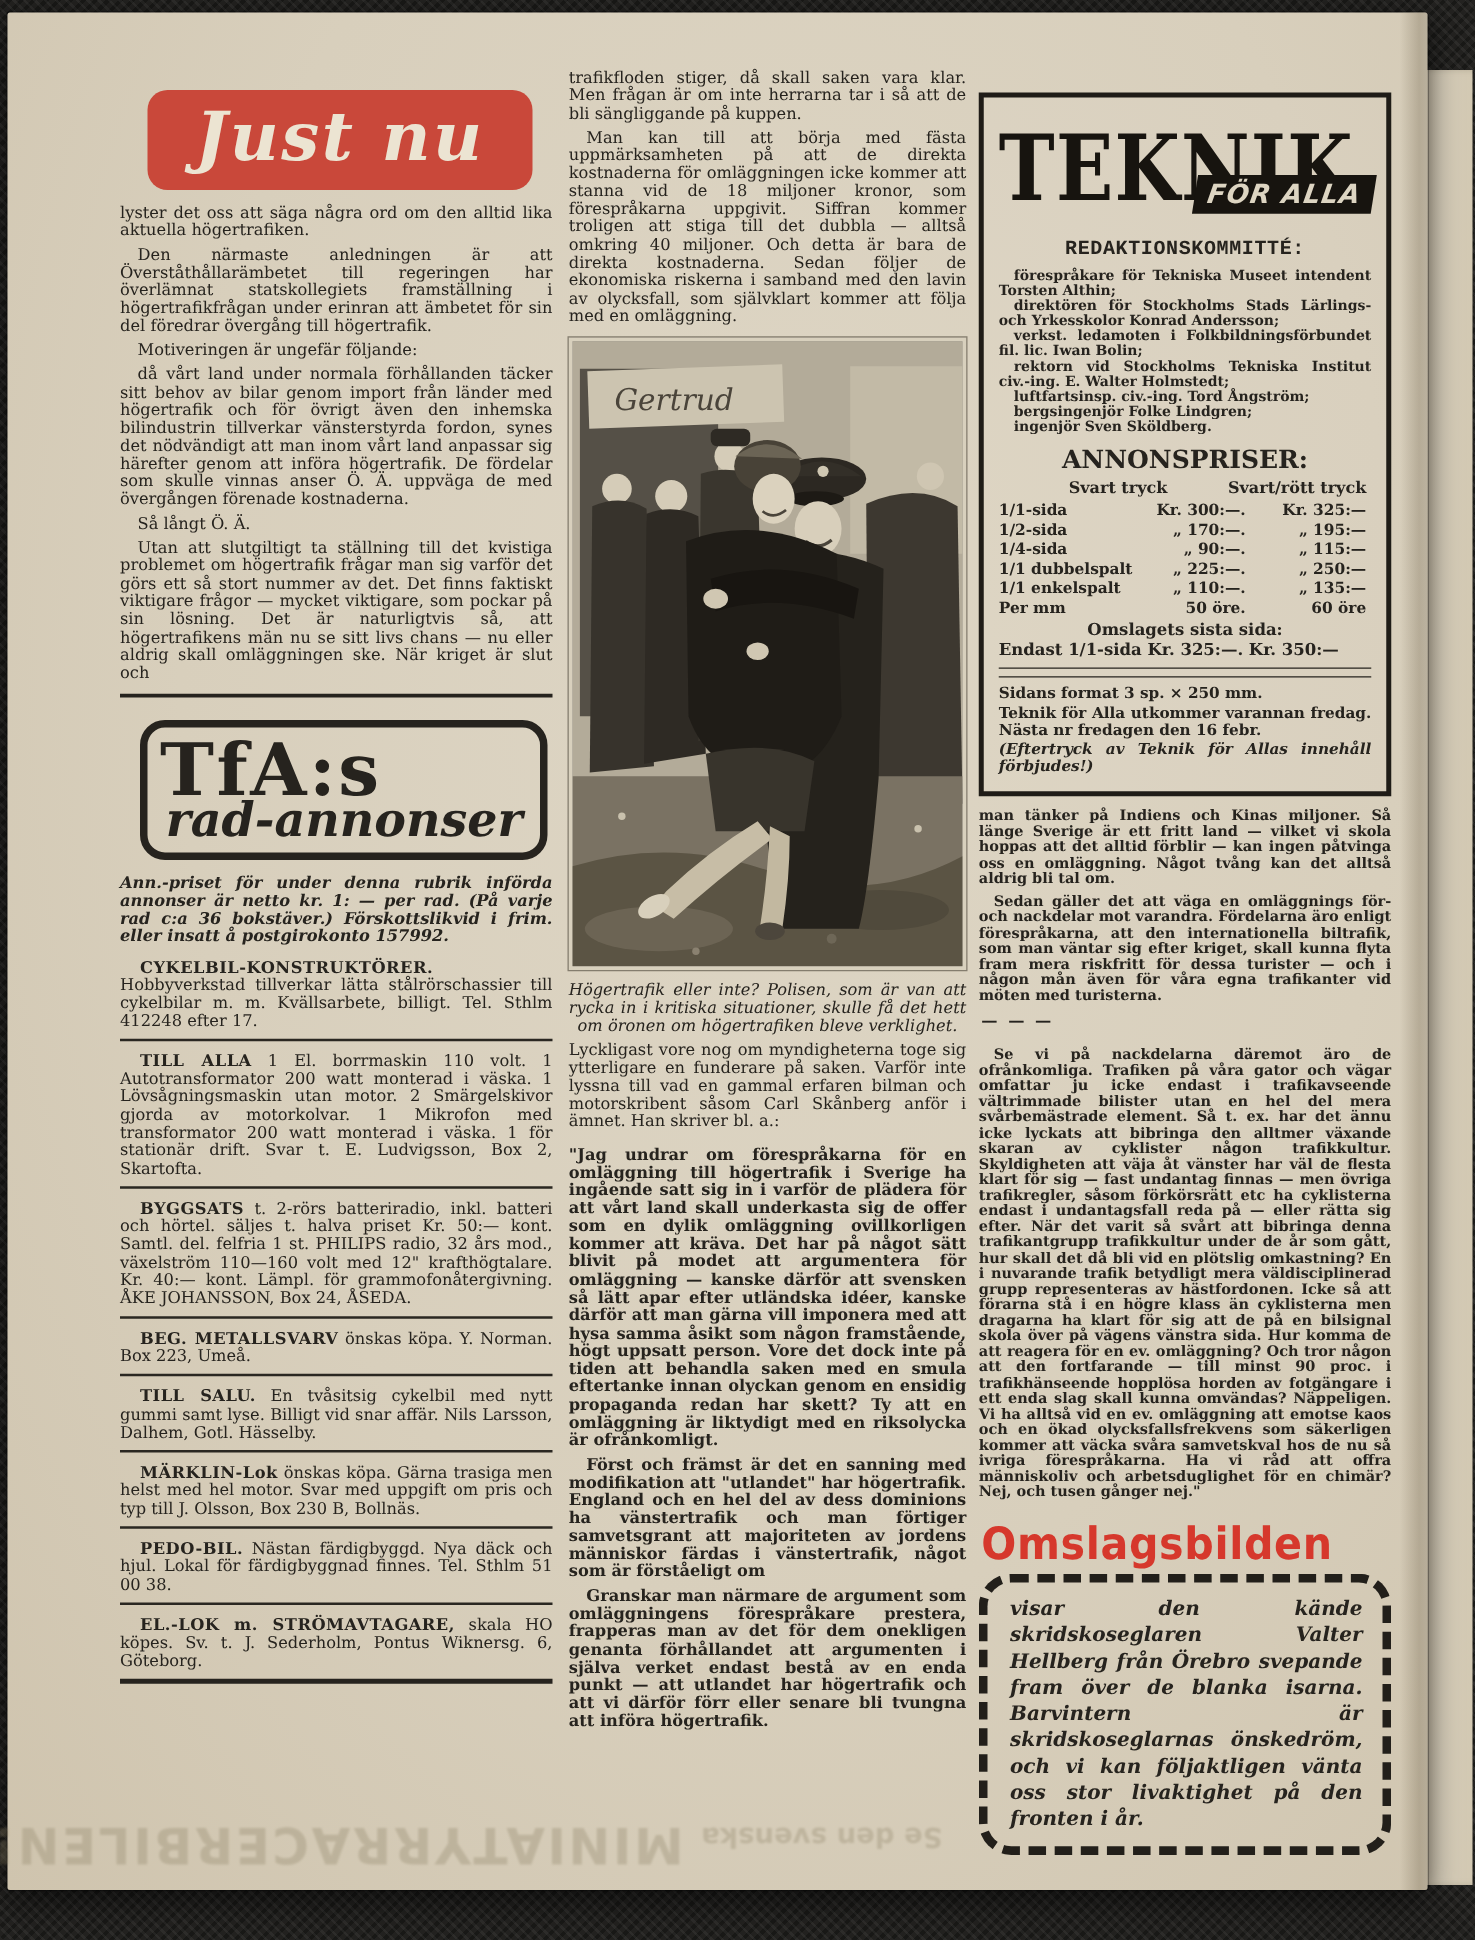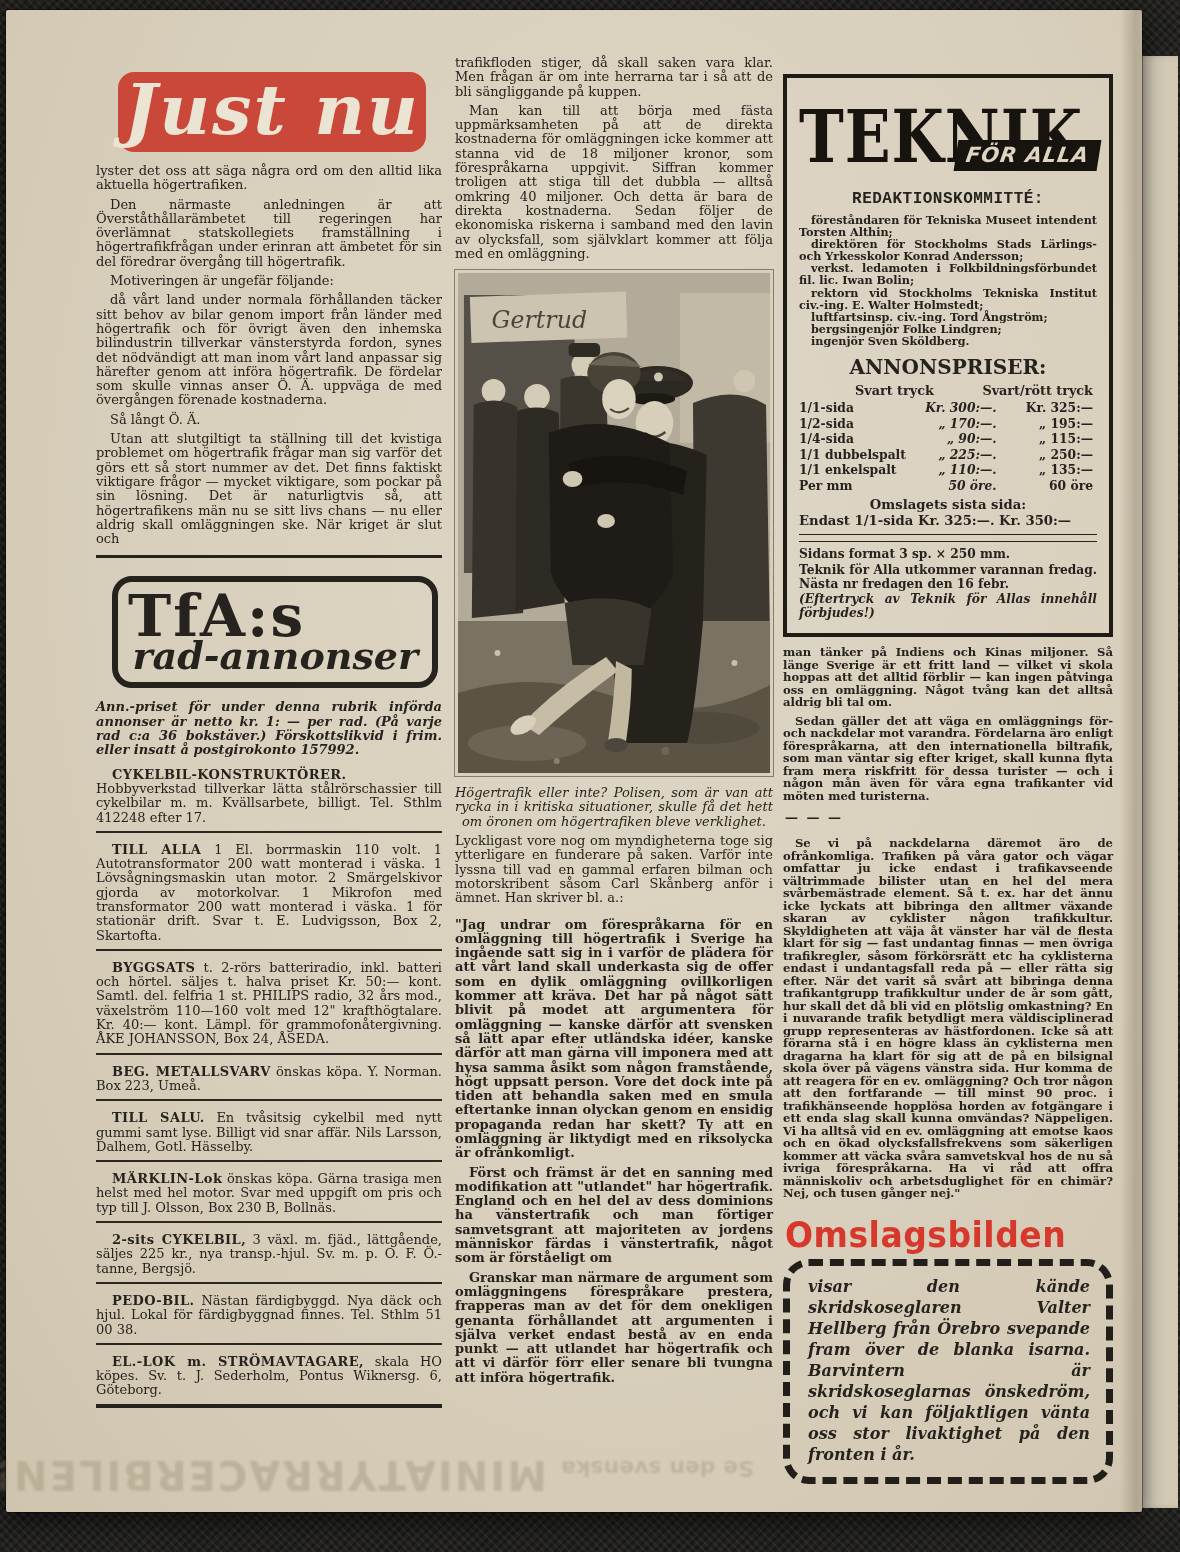--- a/index.html
+++ b/index.html
@@ -35,21 +35,21 @@
   .bodytext p{margin:0 0 5px 0;font-size:13px;line-height:14.3px;text-align:justify;}
   .bodytext p.ind{text-indent:14px;}
 
   
   .banner{
     width:308px;height:80px;margin:12px 0 12px 22px;border-radius:16px;
     background:#c9483a;display:flex;align-items:center;justify-content:center;
   }
   .banner span{
     font-family:"DejaVu Serif",serif;font-style:italic;font-weight:bold;
-    font-size:70px;color:#ece4d2;letter-spacing:2px;padding-bottom:6px;
+    font-size:54px;color:#ece4d2;letter-spacing:2px;padding-bottom:6px;
   }
   .thickrule{border:none;border-top:3px solid #26231e;margin:9px 0 18px 0;}
 
   
   .tfa-box{
     border:6px solid #26231e;border-radius:20px;padding:4px 14px 8px 10px;margin:0 4px 12px 16px;
   }
   .tfa-top{font-size:58px;line-height:60px;font-weight:bold;letter-spacing:2px;}
   .tfa-bottom{display:block;text-align:right;font-size:38px;line-height:36px;
     font-weight:bold;font-style:italic;margin-top:-8px;}
@@ -84,21 +84,21 @@
     font-family:"DejaVu Sans",sans-serif;font-weight:bold;font-style:italic;
     font-size:21px;padding:3px 10px 4px 10px;transform:skewX(-9deg);letter-spacing:1px;
   }
   .komm-head{text-align:center;font-weight:bold;font-size:16px;letter-spacing:.5px;margin:2px 0 6px 0;font-family:Liberation Mono, monospace;}
   .member{font-size:11.2px;line-height:12.1px;font-weight:bold;text-align:justify;text-indent:12px;margin:0;}
   .annons-head{text-align:center;font-weight:bold;font-size:20px;margin:8px 0 4px 0;}
   .price-colheads{display:flex;justify-content:space-between;font-weight:bold;font-size:12.8px;
     padding:0 4px 2px 56px;}
   .price-row{display:flex;font-weight:bold;font-size:12.3px;line-height:15.5px;}
   .price-row .lbl{width:40%;}
-  .price-row .c1{width:31%;text-align:right;padding-right:14px;box-sizing:border-box;font-style:italic;}
+  .price-row .c1{width:31%;text-align:right;padding-right:14px;box-sizing:border-box;}
   .price-row .c2{width:29%;text-align:right;padding-right:4px;box-sizing:border-box;}
   .boxrule{border:none;border-top:1.5px solid #26231e;margin:6px 0;}
   .cover-head{text-align:center;font-weight:bold;font-size:13.2px;margin:4px 0 1px 0;}
   .cover-line{font-weight:bold;font-size:13.2px;margin:0 0 2px 0;}
   .boxp{font-weight:bold;font-size:12.2px;line-height:13.8px;text-align:justify;margin:0 0 2px 0;}
   .boxp.it{font-style:italic;}
 
   
   .smalltext p{font-size:11.6px;line-height:12.5px;font-weight:bold;text-align:justify;margin:0 0 6px 0;}
   .smalltext p.ind{text-indent:12px;}
@@ -149,21 +149,20 @@
       <span class="tfa-bottom">rad-annonser</span>
     </div>
     <p class="rad-intro">Ann.-priset för under denna rubrik införda annonser är netto kr. 1: — per rad. (På varje rad c:a 36 bokstäver.) Förskottslikvid i frim. eller insatt å postgirokonto 157992.</p>
 
     <p class="ad"><b>CYKELBIL-KONSTRUKTÖRER.</b> <span>Hobbyverkstad tillverkar lätta stålrörschassier till cykelbilar m. m. Kvällsarbete, billigt. Tel. Sthlm 412248 efter 17.</span></p>
     <p class="ad"><b>TILL ALLA</b> <span>1 El. borrmaskin 110 volt. 1 Autotransformator 200 watt monterad i väska. 1 Lövsågningsmaskin utan motor. 2 Smärgelskivor gjorda av motorkolvar. 1 Mikrofon med transformator 200 watt monterad i väska. 1 för stationär drift. Svar t. E. Ludvigsson, Box 2, Skartofta.</span></p>
     <p class="ad"><b>BYGGSATS</b> <span>t. 2-rörs batteriradio, inkl. batteri och hörtel. säljes t. halva priset Kr. 50:— kont. Samtl. del. felfria 1 st. PHILIPS radio, 32 års mod., växelström 110—160 volt med 12" krafthögtalare. Kr. 40:— kont. Lämpl. för grammofonåtergivning. ÅKE JOHANSSON, Box 24, ÅSEDA.</span></p>
     <p class="ad"><b>BEG. METALLSVARV</b> <span>önskas köpa. Y. Norman. Box 223, Umeå.</span></p>
     <p class="ad"><b>TILL SALU.</b> <span>En tvåsitsig cykelbil med nytt gummi samt lyse. Billigt vid snar affär. Nils Larsson, Dalhem, Gotl. Hässelby.</span></p>
     <p class="ad"><b>MÄRKLIN-Lok</b> <span>önskas köpa. Gärna trasiga men helst med hel motor. Svar med uppgift om pris och typ till J. Olsson, Box 230 B, Bollnäs.</span></p>
-    <p class="ad"><b>2-sits CYKELBIL,</b> <span>3 växl. m. fjäd., lättgående, säljes 225 kr., nya transp.-hjul. Sv. m. p. O. F. Ö.-tanne, Bergsjö.</span></p>
     <p class="ad"><b>PEDO-BIL.</b> <span>Nästan färdigbyggd. Nya däck och hjul. Lokal för färdigbyggnad finnes. Tel. Sthlm 51 00 38.</span></p>
     <p class="ad"><b>EL.-LOK m. STRÖMAVTAGARE,</b> <span>skala HO köpes. Sv. t. J. Sederholm, Pontus Wiknersg. 6, Göteborg.</span></p>
   </div>
 
   <div id="midcol" class="col bodytext">
     <p>trafikfloden stiger, då skall saken vara klar. Men frågan är om inte herrarna tar i så att de bli sängliggande på kuppen.</p>
     <p class="ind">Man kan till att börja med fästa uppmärksamheten på att de direkta kostnaderna för omläggningen icke kommer att stanna vid de 18 miljoner kronor, som förespråkarna uppgivit. Siffran kommer troligen att stiga till det dubbla — alltså omkring 40 miljoner. Och detta är bara de direkta kostnaderna. Sedan följer de ekonomiska riskerna i samband med den lavin av olycksfall, som självklart kommer att följa med en omläggning.</p>
 
     <div class="photo-frame">
       <svg viewBox="0 0 316 500" preserveAspectRatio="none">
@@ -227,21 +226,21 @@
     <p class="quote ind">Granskar man närmare de argument som omläggningens förespråkare prestera, frapperas man av det för dem onekligen genanta förhållandet att argumenten i själva verket endast bestå av en enda punkt — att utlandet har högertrafik och att vi därför förr eller senare bli tvungna att införa högertrafik.</p>
   </div>
 
   <div id="rightcol" class="col">
     <div class="teknik-box">
       <div class="teknik-logo">
         <span class="teknik-word">TEKNIK</span>
         <span class="foralla">FÖR ALLA</span>
       </div>
       <div class="komm-head">REDAKTIONSKOMMITTÉ:</div>
-      <p class="member">föreståndaren för Tekniska Museet intendent Torsten Althin;</p>
+      <p class="member">förespråkare för Tekniska Museet intendent Torsten Althin;</p>
       <p class="member">direktören för Stockholms Stads Lärlings- och Yrkesskolor Konrad Andersson;</p>
       <p class="member">verkst. ledamoten i Folkbildningsförbundet fil. lic. Iwan Bolin;</p>
       <p class="member">rektorn vid Stockholms Tekniska Institut civ.-ing. E. Walter Holmstedt;</p>
       <p class="member">luftfartsinsp. civ.-ing. Tord Ångström;</p>
       <p class="member">bergsingenjör Folke Lindgren;</p>
       <p class="member">ingenjör Sven Sköldberg.</p>
 
       <div class="annons-head">ANNONSPRISER:</div>
       <div class="price-colheads">
         <span>Svart tryck</span>

